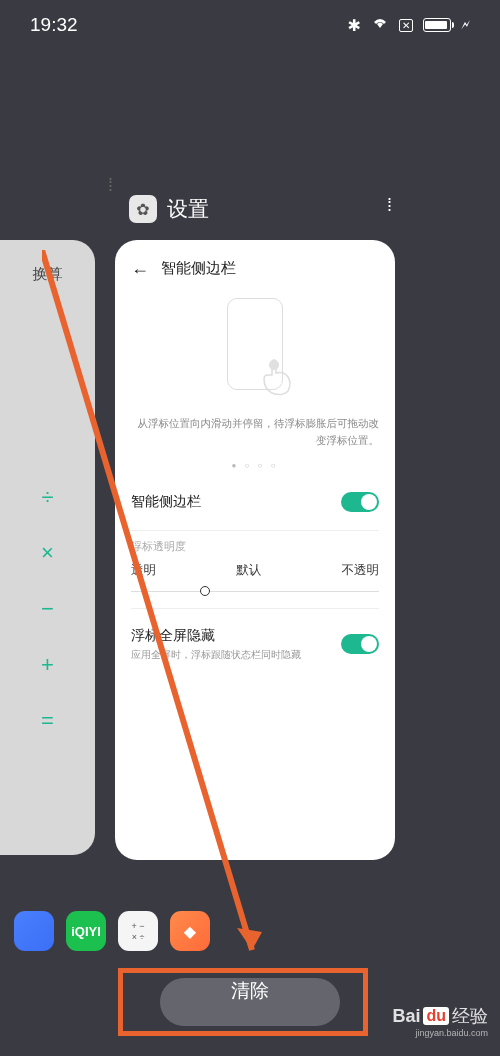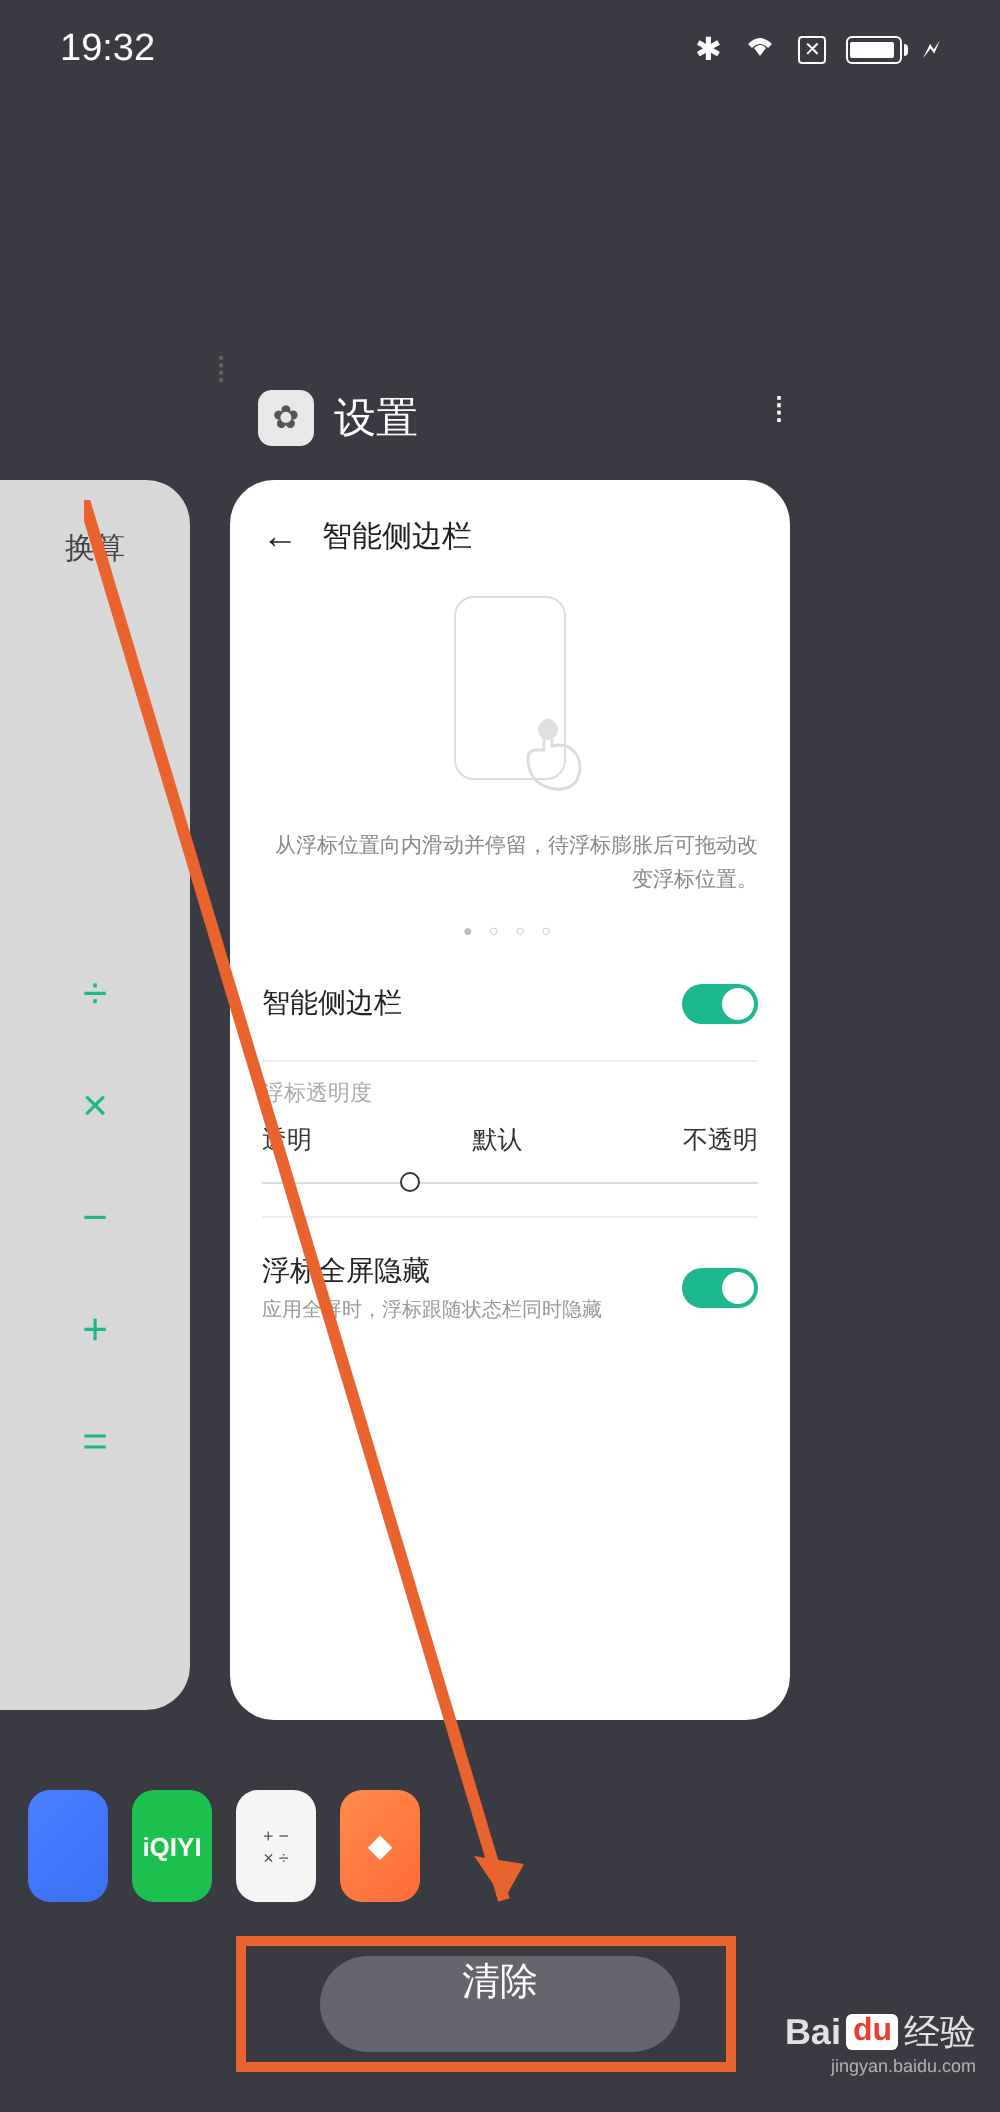--- a/index.html
+++ b/index.html
@@ -86,21 +86,21 @@
     .slider-track { height: 1px; background: #ddd; position: relative; }
     .slider-handle {
       position: absolute; left: 28%; top: -5px; width: 10px; height: 10px;
       border: 1.5px solid #333; border-radius: 50%; background: #fff;
     }
     .divider { height: 1px; background: #eee; margin: 8px 0; }
     .dock {
       position: absolute; bottom: 105px; left: 14px;
       display: flex; gap: 12px;
     }
-    .dock-icon { width: 40px; height: 56px; border-radius: 11px; margin-top: 40px; }
+    .dock-icon { width: 40px; height: 40px; border-radius: 11px; margin-top: 40px; }
     .dock-blue { background: linear-gradient(135deg,#4a7fff,#3b6ff5); }
     .dock-green { background: #1cc04e; display:flex;align-items:center;justify-content:center;color:#fff;font-size:13px;font-weight:700; }
     .dock-white { background: #f5f5f5; display:flex;flex-direction:column;align-items:center;justify-content:center;font-size:9px;color:#555;gap:1px; }
     .dock-orange { background: linear-gradient(135deg,#ff8a4a,#ff6b3a); display:flex;align-items:center;justify-content:center;color:#fff; }
     .clear-btn {
       position: absolute; bottom: 30px; left: 50%; transform: translateX(-50%);
       width: 180px; height: 48px; background: rgba(120,120,130,0.7);
       border-radius: 24px; display: flex; align-items: flex-start;
       justify-content: center; color: #fff; font-size: 19px;
     }

